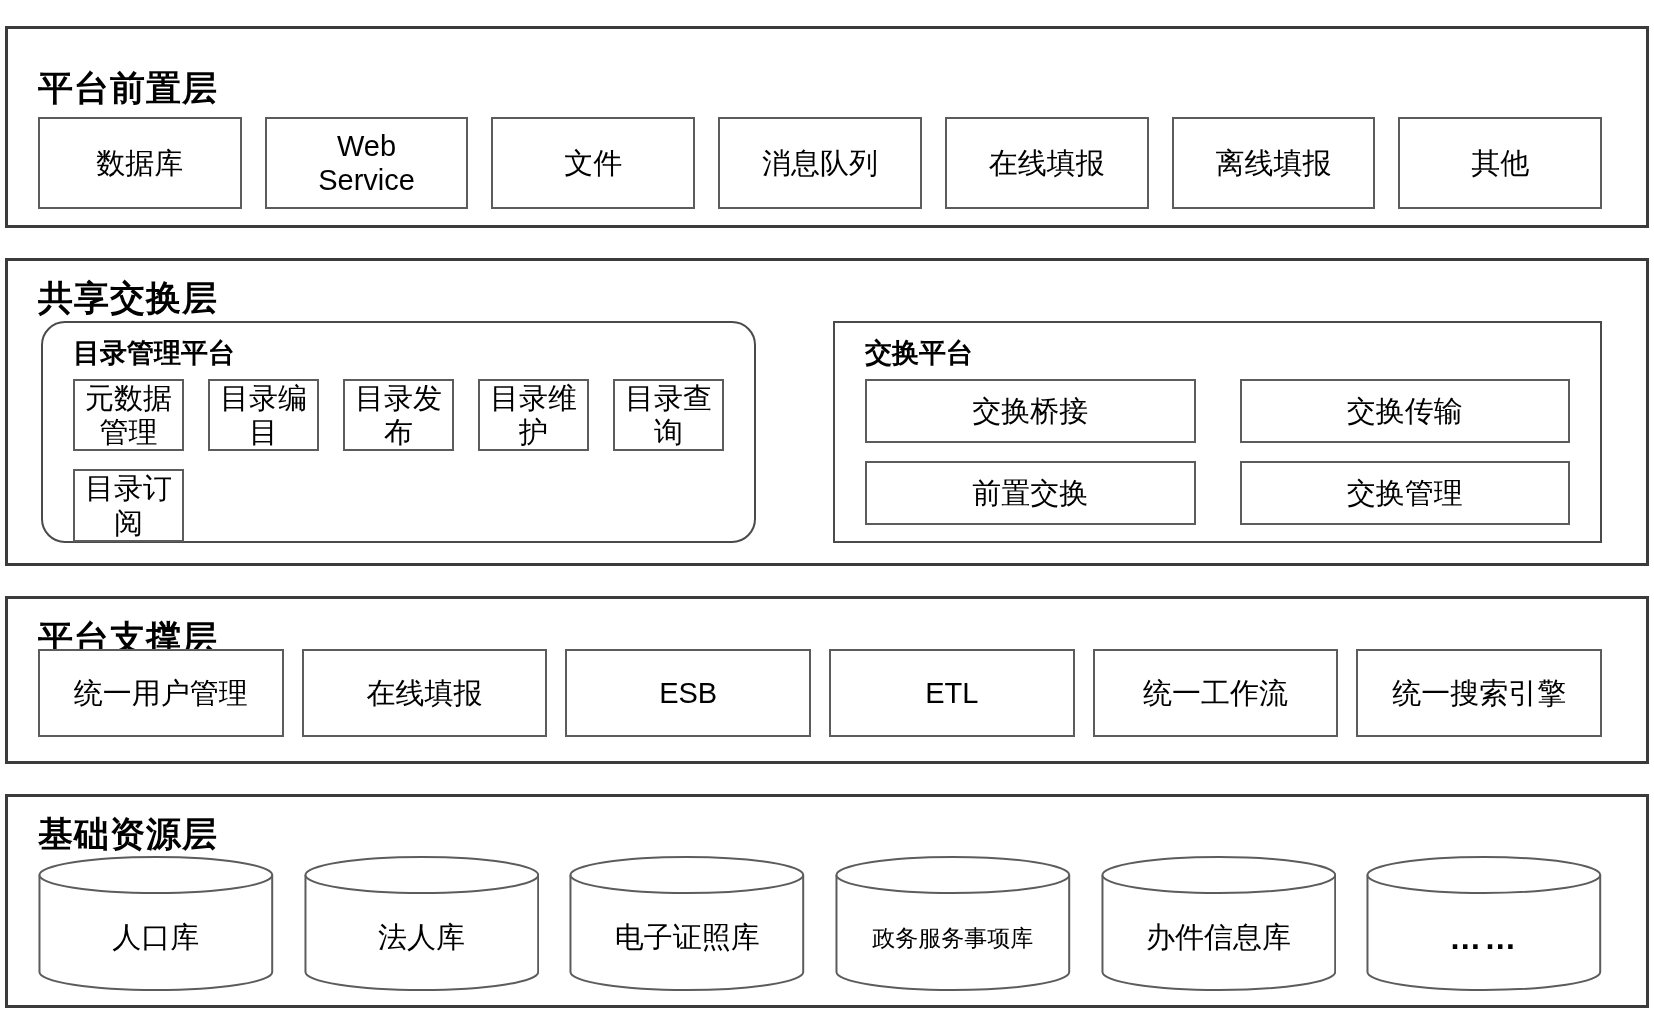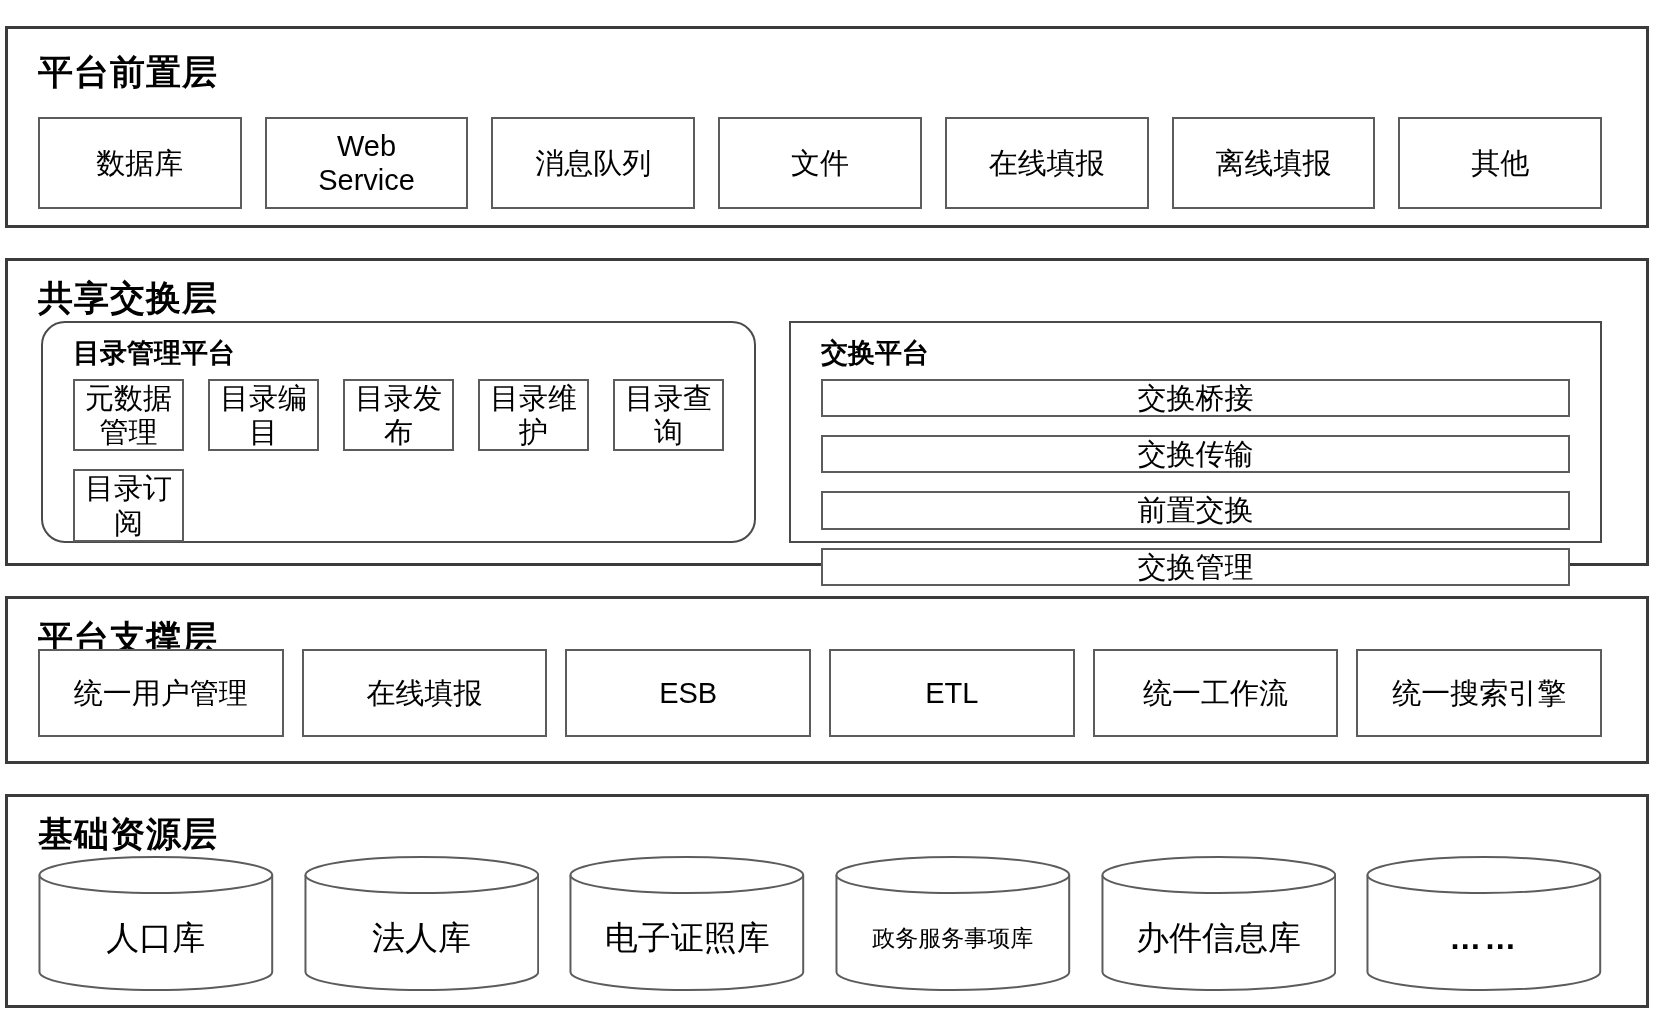--- a/index.html
+++ b/index.html
@@ -3,69 +3,69 @@
 <meta charset="utf-8">
 <style>
   html,body{margin:0;padding:0;background:#ffffff;}
   body{width:1654px;height:1032px;font-family:"Liberation Sans","DejaVu Sans",sans-serif;color:#000;}
   .page{position:relative;width:1654px;height:1032px;background:#fff;overflow:hidden;}
   .layer{position:absolute;left:5px;right:5px;border:3px solid #3b3b3b;background:#fff;box-sizing:border-box;}
   #layer-front{top:26px;height:202px;}
   #layer-exchange{top:258px;height:308px;}
   #layer-support{top:596px;height:168px;}
   #layer-resource{top:794px;height:214px;}
-  .layer-title{font-size:35px;font-weight:700;padding:20px 0 0 30px;letter-spacing:1px;}
+  .layer-title{font-size:35px;font-weight:700;padding:36px 0 0 30px;letter-spacing:1px;}
   #layer-exchange .layer-title{padding-top:14px;}
   #layer-support .layer-title{padding-top:16px;}
   #layer-resource .layer-title{padding-top:14px;}
   .row{position:absolute;left:30px;right:44px;display:flex;}
   .front-row{bottom:16px;gap:23px;}
   .support-row{bottom:24px;gap:18px;}
   .box{flex:1;border:2px solid #5c5c5c;background:#fff;display:flex;align-items:center;justify-content:center;
        text-align:center;font-size:29px;line-height:1.18;box-sizing:border-box;}
   .front-row .box{height:92px;}
   .support-row .box{height:88px;}
   .wrap-narrow{max-width:110px;display:inline-block;}
   .panels{position:absolute;left:33px;right:44px;top:60px;bottom:20px;display:flex;gap:33px;}
   .panel{position:relative;border:2.5px solid #4a4a4a;background:#fff;box-sizing:border-box;}
   .panel-catalog{width:715px;flex:none;border-radius:24px;}
-  .panel-exchange{flex:1;}
+  .panel-exchange{flex:1;margin-left:44px;}
   .panel-title{font-size:27px;font-weight:700;padding:12px 0 0 30px;}
   .panel-grid{position:absolute;left:30px;right:30px;top:56px;bottom:16px;display:grid;grid-template-rows:1fr 1fr;}
   .grid-3{grid-template-columns:repeat(5,1fr);gap:18px 24px;}
-  .grid-2{grid-template-columns:repeat(1,1fr);gap:18px 44px;}
+  .grid-2{grid-template-columns:repeat(2,1fr);gap:18px 44px;}
   .panel-grid .box{height:auto;}
   .resource-row{bottom:12px;gap:30px;}
   .cyl{position:relative;flex:1;height:138px;}
   .cyl svg{position:absolute;left:0;top:0;width:100%;height:100%;display:block;}
   .cyl svg ellipse,.cyl svg path{fill:#ffffff;stroke:#5c5c5c;stroke-width:2;vector-effect:non-scaling-stroke;}
   .cyl-label{position:absolute;left:4px;right:4px;top:38px;bottom:10px;display:flex;align-items:center;justify-content:center;
-             font-size:33px;text-align:center;}
+             font-size:29px;text-align:center;}
   .cyl-label.small{font-size:23px;}
   .cyl-label.dots{font-weight:700;font-size:32px;letter-spacing:3px;}
 </style>
 </head>
 <body>
 
 <div class="page">
 
   <div class="layer" id="layer-front">
     <div class="layer-title">平台前置层</div>
     <div class="row front-row">
       <div class="box">
           <span>数据库</span>
         </div>
       <div class="box">
           <span class="wrap-narrow">Web Service</span>
         </div>
       <div class="box">
+          <span>文件</span>
+        </div>
+      <div class="box">
           <span>消息队列</span>
-        </div>
-      <div class="box">
-          <span>文件</span>
         </div>
       <div class="box">
           <span>在线填报</span>
         </div>
       <div class="box">
           <span>离线填报</span>
         </div>
       <div class="box">
           <span>其他</span>
         </div>

